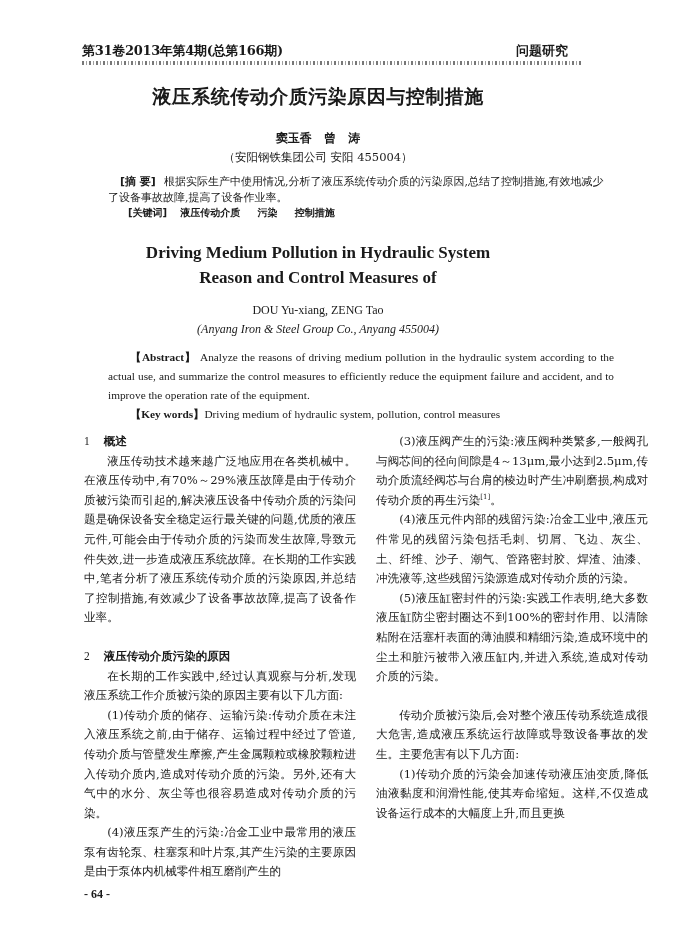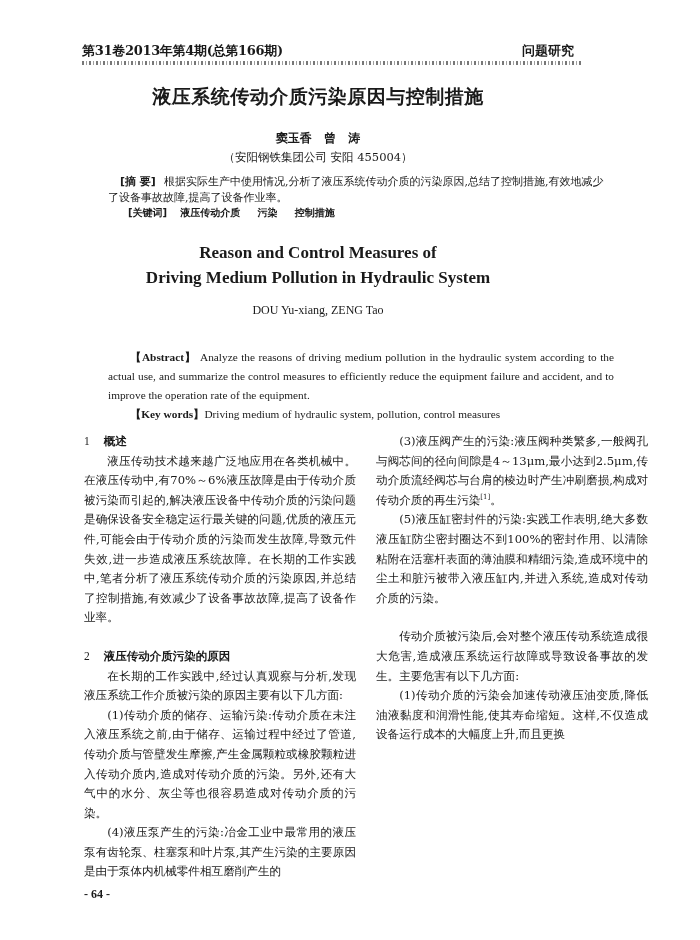--- a/index.html
+++ b/index.html
@@ -3,21 +3,21 @@
 <meta charset="utf-8">
 <style>
   html, body { margin: 0; padding: 0; background: #ffffff; }
   body { width: 700px; height: 940px; position: relative; overflow: hidden; color: #1a1a1a;
          font-family: "DejaVu Serif", serif; }
   .page { position: absolute; left: 0; top: 0; width: 636px; height: 940px; }
 
   .running-head { position: absolute; left: 82px; right: 54px; top: 42px; height: 22px; }
   .running-head .left { position: absolute; left: 0; top: 0; font-size: 13px; font-weight: bold;
          font-family: "DejaVu Serif", serif; letter-spacing: -0.3px; }
-  .running-head .right { position: absolute; right: 8px; top: 0; font-size: 13px; font-weight: bold;
+  .running-head .right { position: absolute; right: 14px; top: 0; font-size: 13px; font-weight: bold;
          font-family: "DejaVu Sans", sans-serif; }
   .ornament { position: absolute; left: 82px; right: 54px; top: 61px; height: 4px;
          background-image: repeating-linear-gradient(90deg, #555 0 2px, transparent 2px 4px, #888 4px 5px, transparent 5px 7px);
          opacity: 0.8; }
 
   .cn-title { position: absolute; left: 0; right: 0; top: 84px; text-align: center; font-size: 19px;
          font-weight: bold; font-family: "DejaVu Sans", sans-serif; letter-spacing: 0.5px; }
   .cn-authors { position: absolute; left: 0; right: 0; top: 130px; text-align: center; font-size: 12px;
          font-weight: bold; font-family: "DejaVu Sans", sans-serif; word-spacing: 8px; }
   .cn-affil { position: absolute; left: 0; right: 0; top: 150px; text-align: center; font-size: 11.5px;
@@ -79,50 +79,52 @@
     </p>
   </div>
   <div class="cn-kw">
     <span class="label">[关键词]</span>
     <span class="kw">液压传动介质</span>
     <span class="kw">污染</span>
     <span class="kw">控制措施</span>
   </div>
 
   <div class="en-title">
+    <div>Driving Medium Pollution in Hydraulic System</div>
     <div>Reason and Control Measures of</div>
-    <div>Driving Medium Pollution in Hydraulic System</div>
   </div>
   <div class="en-authors">DOU Yu-xiang, ZENG Tao</div>
+  <div class="en-affil">(Anyang Iron &amp; Steel Group Co., Anyang 455004)</div>
 
   <div class="en-abstract">
     <p class="first">
       <span class="label">【Abstract】</span><span> Analyze the reasons of driving medium pollution in the hydraulic system according to the actual use, and summarize the control measures to efficiently reduce the equipment failure and accident, and to improve the operation rate of the equipment.</span>
     </p>
     <p class="en-kw">
       <span class="label">【Key words】</span><span>Driving medium of hydraulic system, pollution, control measures</span>
     </p>
   </div>
 
   <div class="col left">
     <p class="heading">
       <span class="num">1</span><span>概述</span>
     </p>
-    <p>液压传动技术越来越广泛地应用在各类机械中。在液压传动中,有70%～6%液压故障是由于传动介质被污染而引起的,解决液压设备中传动介质的污染问题是确保设备安全稳定运行最关键的问题,优质的液压元件,可能会由于传动介质的污染而发生故障,导致元件失效,进一步造成液压系统故障。在长期的工作实践中,笔者分析了液压系统传动介质的污染原因,并总结了控制措施,有效减少了设备事故故障,提高了设备作业率。</p>
+    <p>液压传动技术越来越广泛地应用在各类机械中。在液压传动中,有70%～29%液压故障是由于传动介质被污染而引起的,解决液压设备中传动介质的污染问题是确保设备安全稳定运行最关键的问题,优质的液压元件,可能会由于传动介质的污染而发生故障,导致元件失效,进一步造成液压系统故障。在长期的工作实践中,笔者分析了液压系统传动介质的污染原因,并总结了控制措施,有效减少了设备事故故障,提高了设备作业率。</p>
     <div class="gap"></div>
     <p class="heading">
       <span class="num">2</span><span>液压传动介质污染的原因</span>
     </p>
     <p>在长期的工作实践中,经过认真观察与分析,发现液压系统工作介质被污染的原因主要有以下几方面:</p>
     <p>(1)传动介质的储存、运输污染:传动介质在未注入液压系统之前,由于储存、运输过程中经过了管道,传动介质与管壁发生摩擦,产生金属颗粒或橡胶颗粒进入传动介质内,造成对传动介质的污染。另外,还有大气中的水分、灰尘等也很容易造成对传动介质的污染。</p>
     <p>(4)液压泵产生的污染:冶金工业中最常用的液压泵有齿轮泵、柱塞泵和叶片泵,其产生污染的主要原因是由于泵体内机械零件相互磨削产生的</p>
   </div>
 
   <div class="col right">
     <p><span>(3)液压阀产生的污染:液压阀种类繁多,一般阀孔与阀芯间的径向间隙是4～13μm,最小达到2.5μm,传动介质流经阀芯与台肩的棱边时产生冲刷磨损,构成对传动介质的再生污染</span><sup>[1]</sup><span>。</span></p>
+    <p>(4)液压元件内部的残留污染:冶金工业中,液压元件常见的残留污染包括毛刺、切屑、飞边、灰尘、土、纤维、沙子、潮气、管路密封胶、焊渣、油漆、冲洗液等,这些残留污染源造成对传动介质的污染。</p>
     <p>(5)液压缸密封件的污染:实践工作表明,绝大多数液压缸防尘密封圈达不到100%的密封作用、以清除粘附在活塞杆表面的薄油膜和精细污染,造成环境中的尘土和脏污被带入液压缸内,并进入系统,造成对传动介质的污染。</p>
     <div class="gap"></div>
     <p>传动介质被污染后,会对整个液压传动系统造成很大危害,造成液压系统运行故障或导致设备事故的发生。主要危害有以下几方面:</p>
     <p>(1)传动介质的污染会加速传动液压油变质,降低油液黏度和润滑性能,使其寿命缩短。这样,不仅造成设备运行成本的大幅度上升,而且更换</p>
   </div>
 
   <div class="page-num">- 64 -</div>
 </div>
 
 </body></html>

